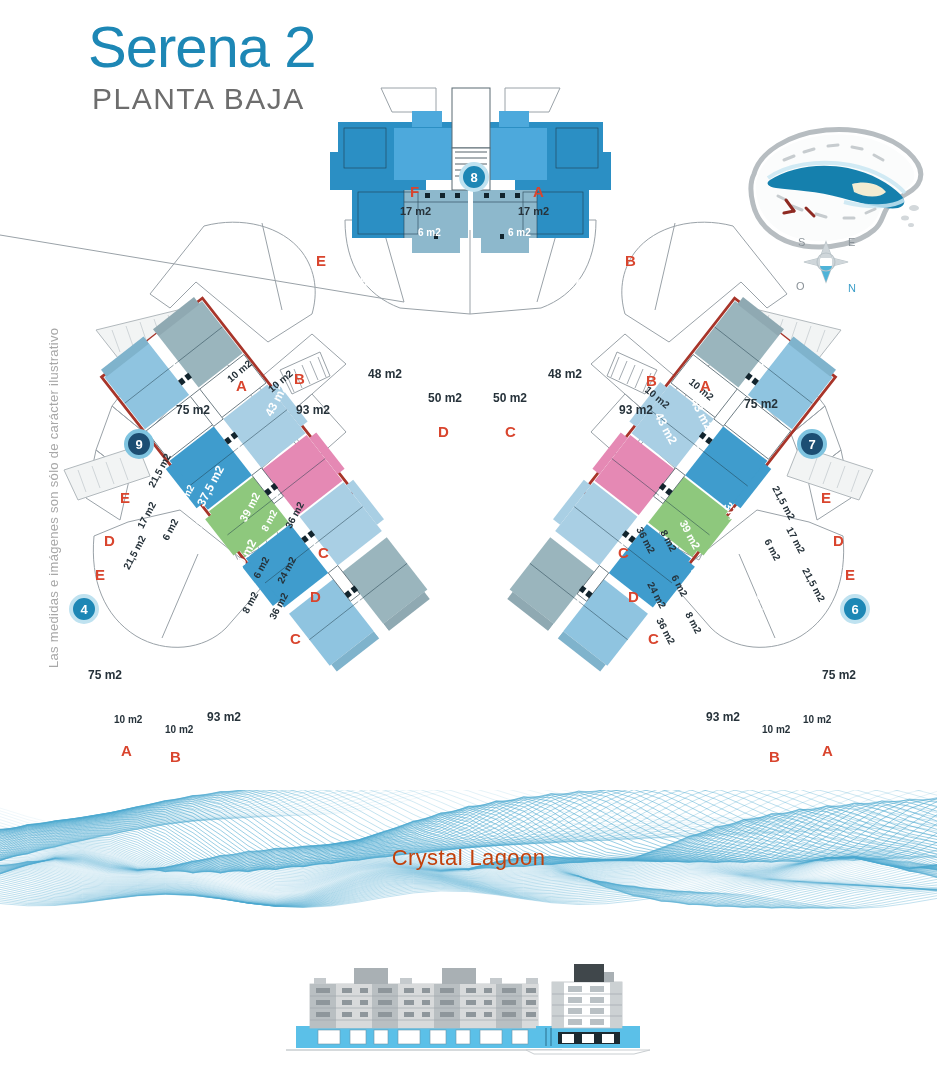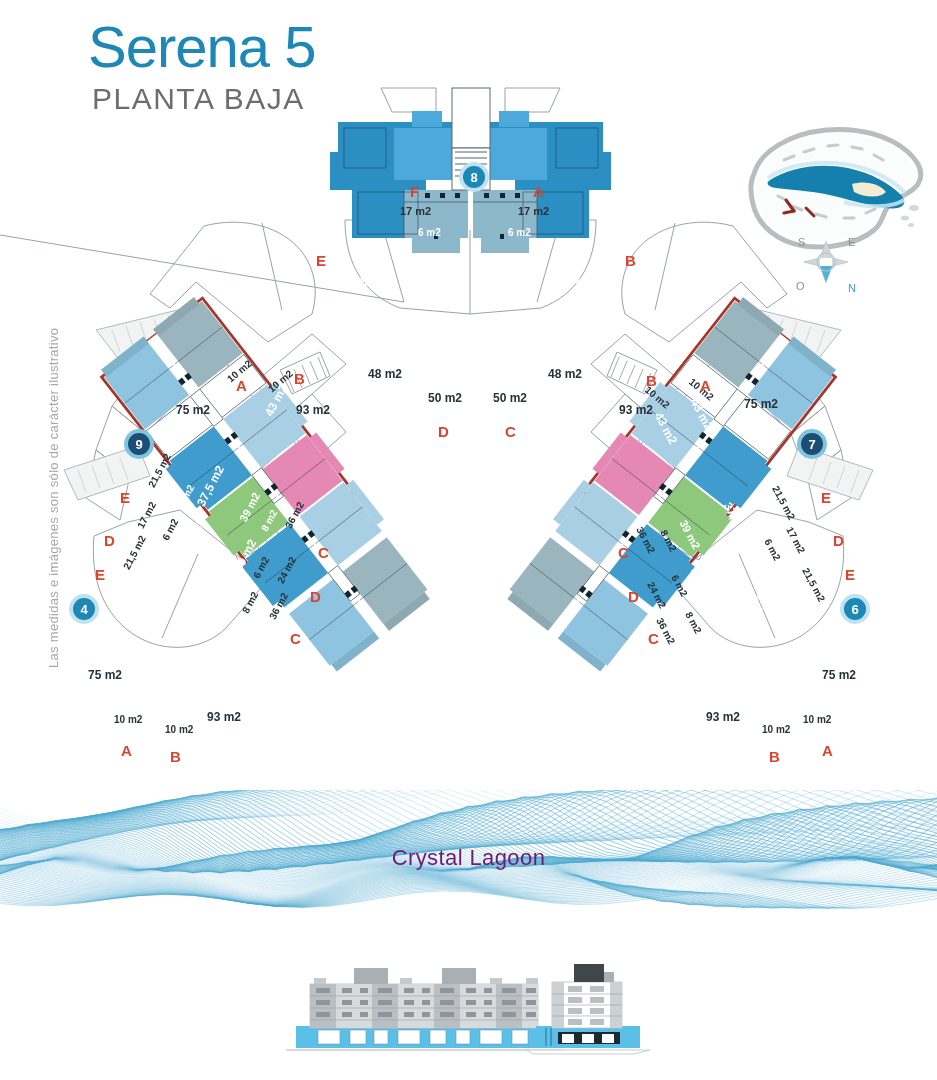--- a/index.html
+++ b/index.html
@@ -52,34 +52,34 @@
   #keymap { position: absolute; left: 748px; top: 112px; width: 180px; height: 185px; }
 
   
   #plan { position: absolute; left: 0; top: 110px; width: 937px; height: 680px; }
 
   
   #lagoon-band { position: absolute; left: 0; top: 790px; width: 937px; height: 130px; }
   #lagoon-label {
     position: absolute; left: 0; top: 845px; width: 937px;
     text-align: center;
-    font-size: 22px; color: #701a75; font-weight: 300;
+    font-size: 22px; color: #c2410c; font-weight: 300;
     letter-spacing: .4px;
   }
 
   
   #elevations { position: absolute; left: 0; top: 950px; width: 937px; height: 120px; }
 
   .lbl { position: absolute; white-space: nowrap; }
 </style>
 </head>
 <body>
 
 <div id="header">
-  <h1 id="title">Serena 5</h1>
+  <h1 id="title">Serena 2</h1>
   <div id="subtitle">PLANTA BAJA</div>
 </div>
 
 <div id="disclaimer">Las medidas e imágenes son sólo de carácter ilustrativo</div>
 
 <div id="keymap">
   <svg width="180" height="185" viewBox="0 0 180 185">
 
     <g>
       <path d="M6,62 C12,40 40,22 78,18 C112,15 142,24 160,40 C172,51 176,62 170,72

